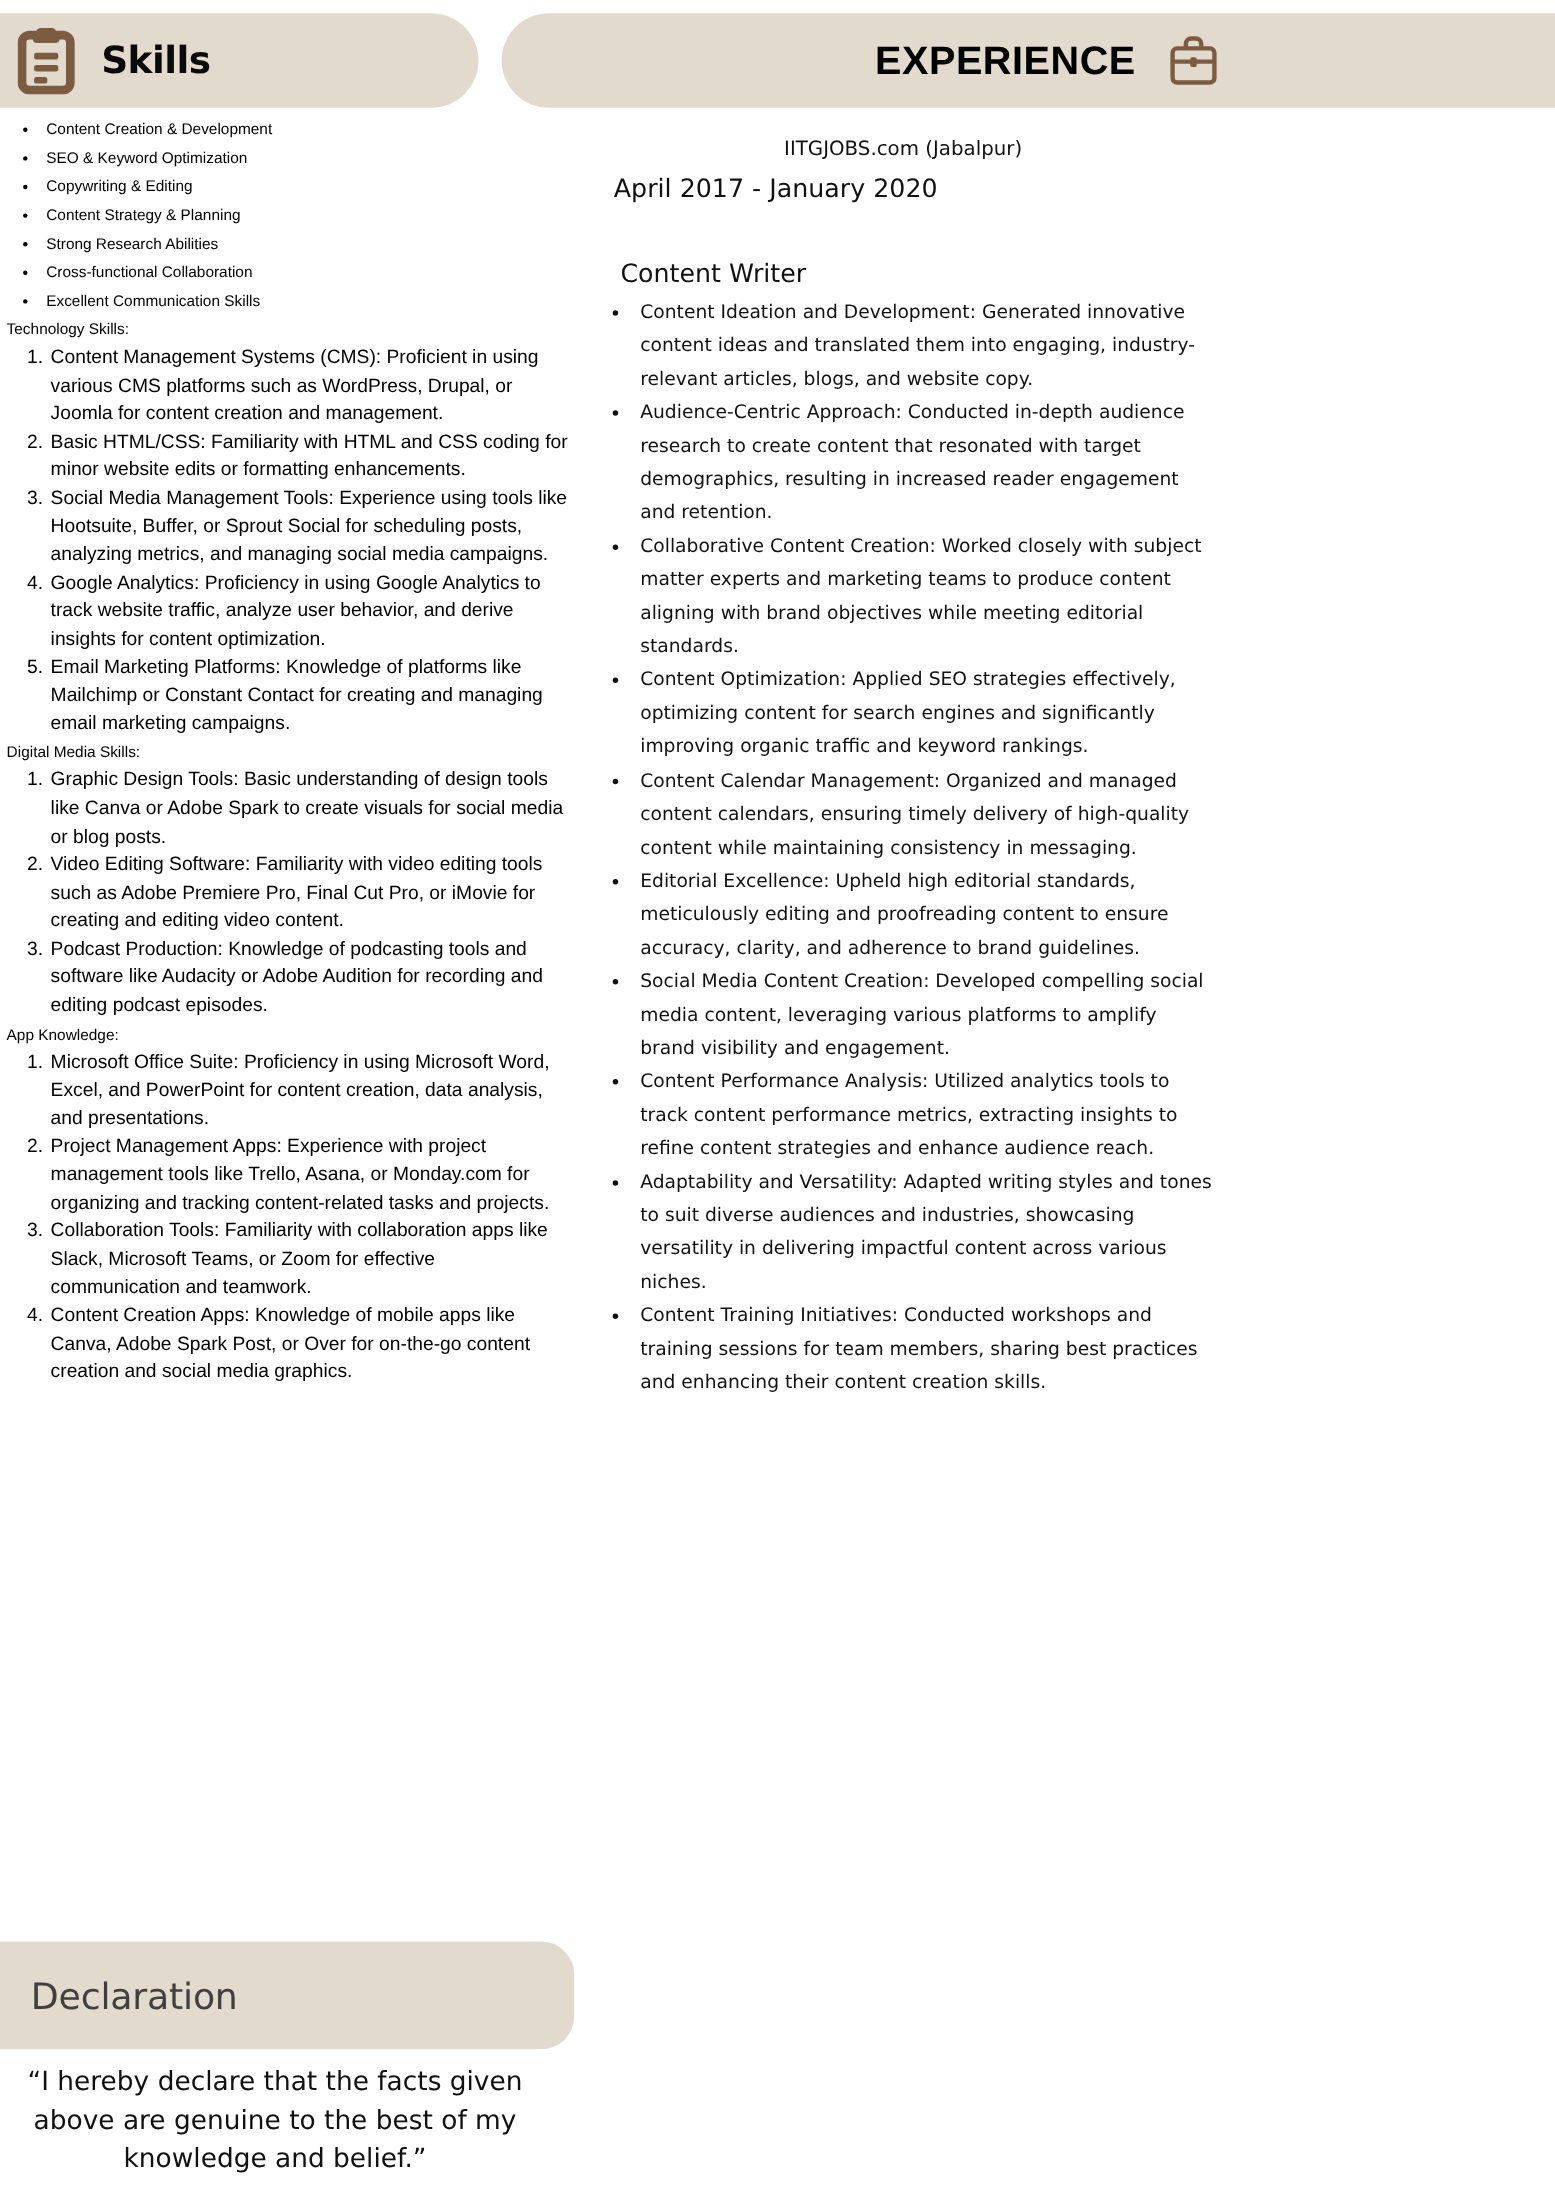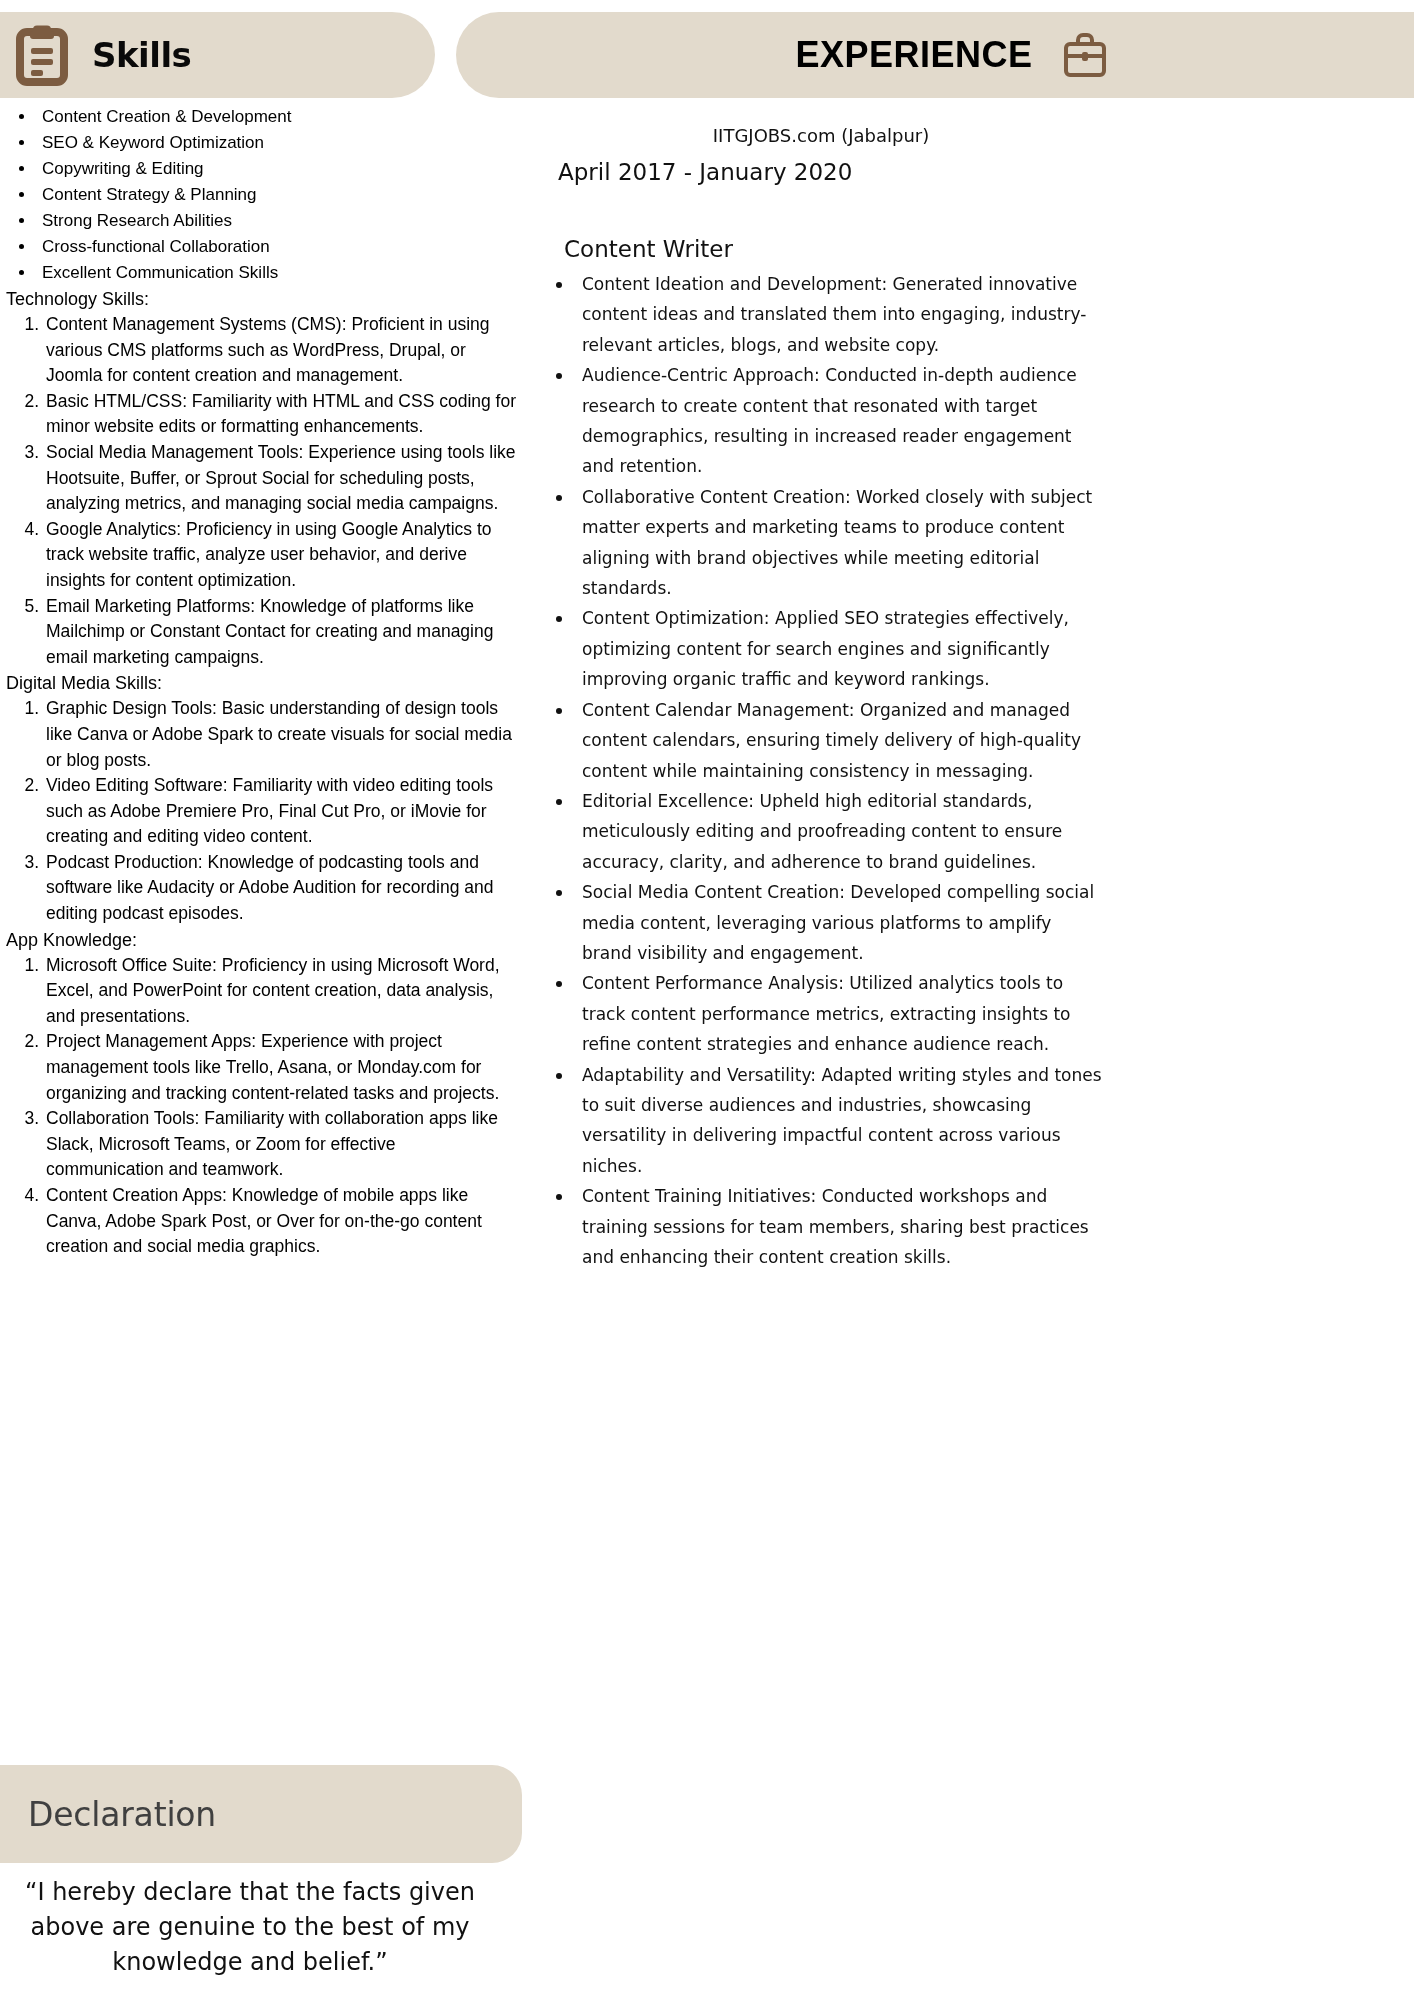--- a/index.html
+++ b/index.html
@@ -69,26 +69,26 @@
   .left-col, .left-col * {
     font-family: "Liberation Sans", sans-serif;
     color: #000;
   }
   ul.sk-bullets {
     margin: 4px 0 0 0;
     padding-left: 30px;
     list-style: disc;
   }
   ul.sk-bullets li {
-    font-size: 17px;
+    font-size: 14px;
     line-height: 26px;
     padding-left: 6px;
   }
   .sub-head {
-    font-size: 18px;
+    font-size: 14px;
     line-height: 26px;
     margin: 0;
   }
   ol.sk-num {
     margin: 0 0 0 0;
     padding-left: 38px;
     list-style: decimal;
   }
   ol.sk-num li {
     font-size: 17.5px;

